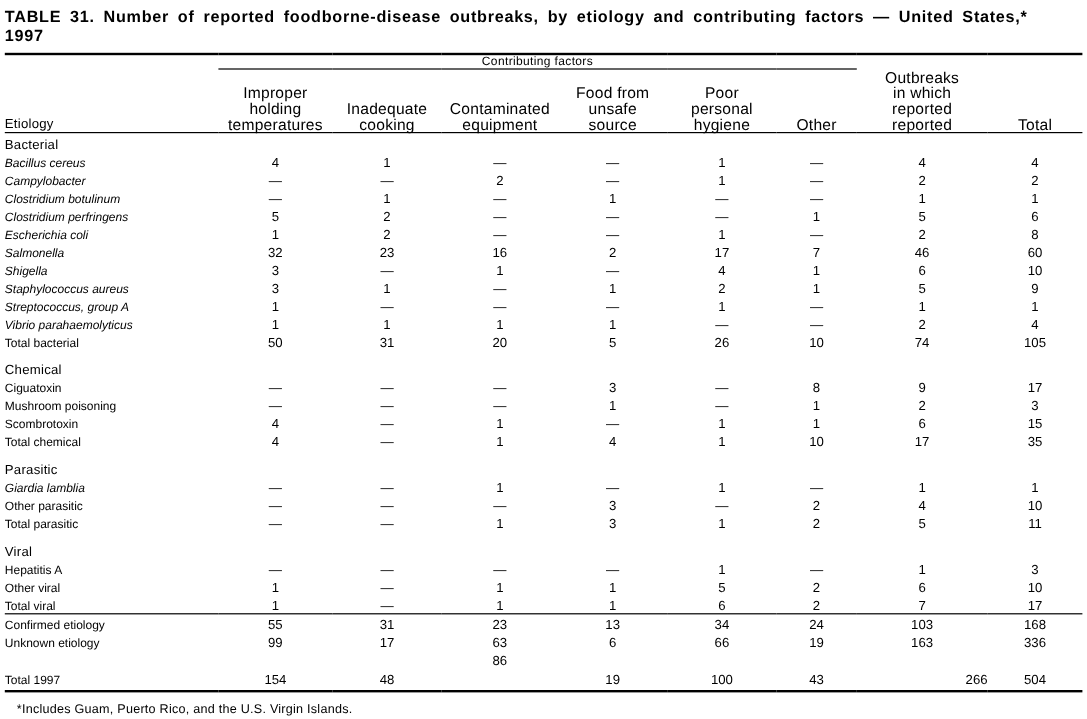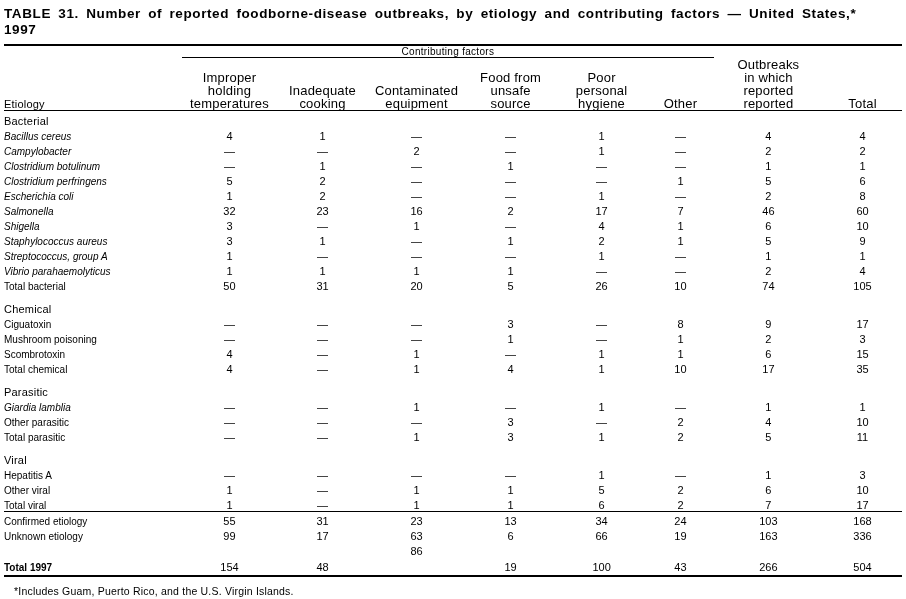--- a/index.html
+++ b/index.html
@@ -462,27 +462,27 @@
           <td class="num bold">99</td>
           <td class="num bold">17</td>
           <td class="num bold">63</td>
           <td class="num bold">6</td>
           <td class="num bold">66</td>
           <td class="num bold">19</td>
           <td class="num bold">163</td>
           <td class="num bold">336</td>
         </tr>
         <tr class="rule-bottom-thick">
-          <td class="etio bold" style="padding-bottom: 2px; font-weight: bold;"><span>Total 1997</span></td>
+          <td class="etio bold" style="padding-bottom: 2px;"><span>Total 1997</span></td>
           <td class="num bold" style="padding-bottom: 2px;">154</td>
           <td class="num bold" style="padding-bottom: 2px;">48</td>
           <td class="num bold" style="padding-bottom: 18px;">86</td>
           <td class="num bold" style="padding-bottom: 2px;">19</td>
           <td class="num bold" style="padding-bottom: 2px;">100</td>
           <td class="num bold" style="padding-bottom: 2px;">43</td>
-          <td class="num bold" style="padding-bottom: 2px;">266</td>
+          <td class="num bold" style="padding-bottom: 2px; text-align: right;">266</td>
           <td class="num bold" style="padding-bottom: 2px;">504</td>
         </tr>
       </tbody>
   </table>
 
   <div class="footnote">*Includes Guam, Puerto Rico, and the U.S. Virgin Islands.</div>
 </div>
 
 </body></html>

